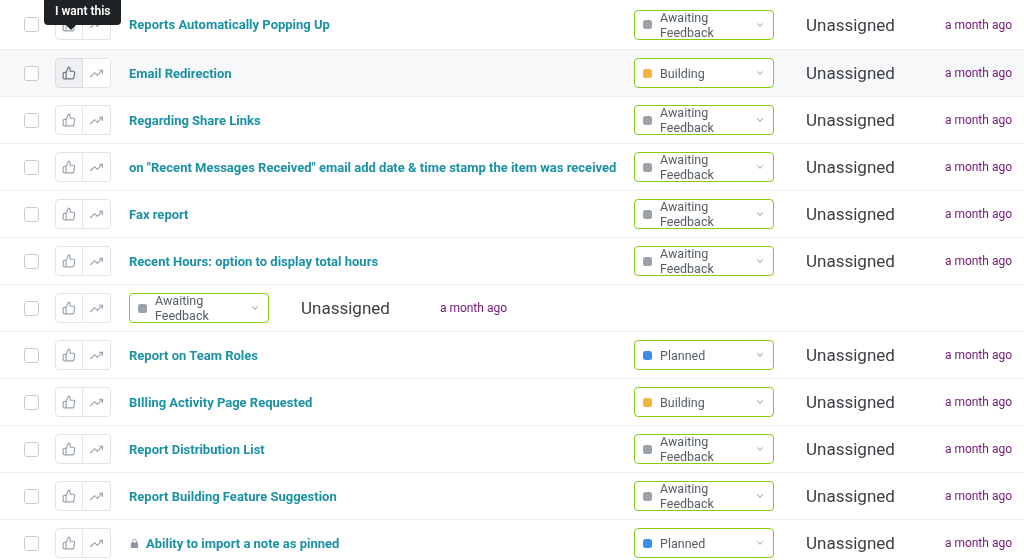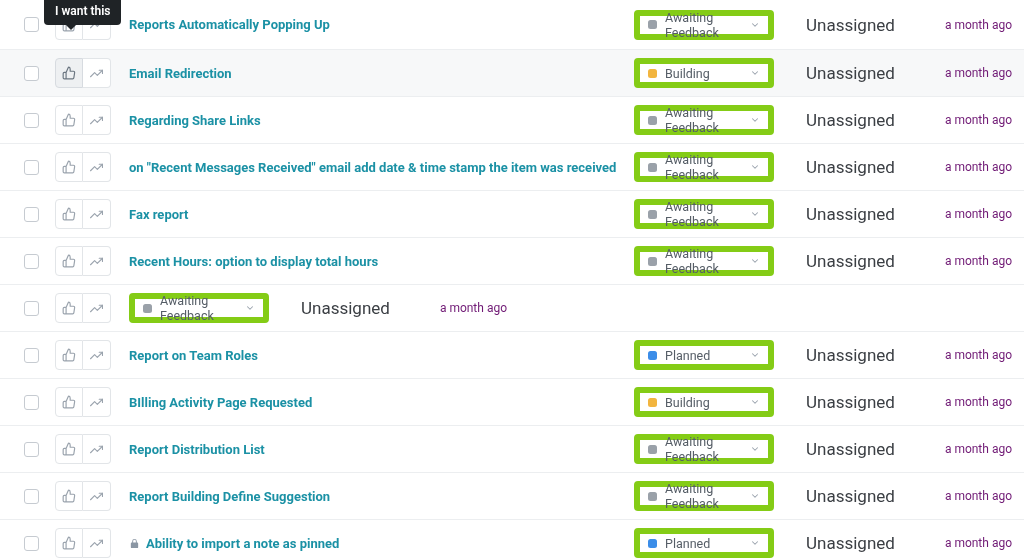--- a/index.html
+++ b/index.html
@@ -56,21 +56,21 @@
     gap: 6px;
     padding-right: 12px;
     white-space: nowrap;
     overflow: hidden;
     text-overflow: ellipsis;
   }
   .title .lock-icon { color: #8a96a3; flex:0 0 auto; display:flex; }
   .status {
     flex: 0 0 140px;
     height: 30px;
-    border: 6px solid #84cc16;
+    border: 1px solid #84cc16;
     border-radius: 4px;
     background: #fff;
     display: flex;
     align-items: center;
     padding: 0 8px;
     color: #555d66;
     font-size: 12.5px;
     margin-right: 32px;
     position: relative;
   }
@@ -432,21 +432,21 @@
           </svg>
         </div>
         <div class="icon-btn">
           <svg width="13" height="13" viewBox="0 0 24 24" fill="none" stroke="currentColor" stroke-width="2" stroke-linecap="round" stroke-linejoin="round">
             <polyline points="23 6 13.5 15.5 8.5 10.5 1 18"></polyline>
             <polyline points="17 6 23 6 23 12"></polyline>
           </svg>
         </div>
       </div>
       <div class="title">
-        <span>Report Building Define Suggestion</span>
+        <span>Report Building Feature Suggestion</span>
       </div>
       <div class="status">
         <span class="dot gray"></span>
         <span>Awaiting Feedback</span>
         <span class="chev">
           <svg width="10" height="10" viewBox="0 0 24 24" fill="none" stroke="currentColor" stroke-width="2.5" stroke-linecap="round" stroke-linejoin="round">
             <polyline points="6 9 12 15 18 9"></polyline>
           </svg>
         </span>
       </div>

